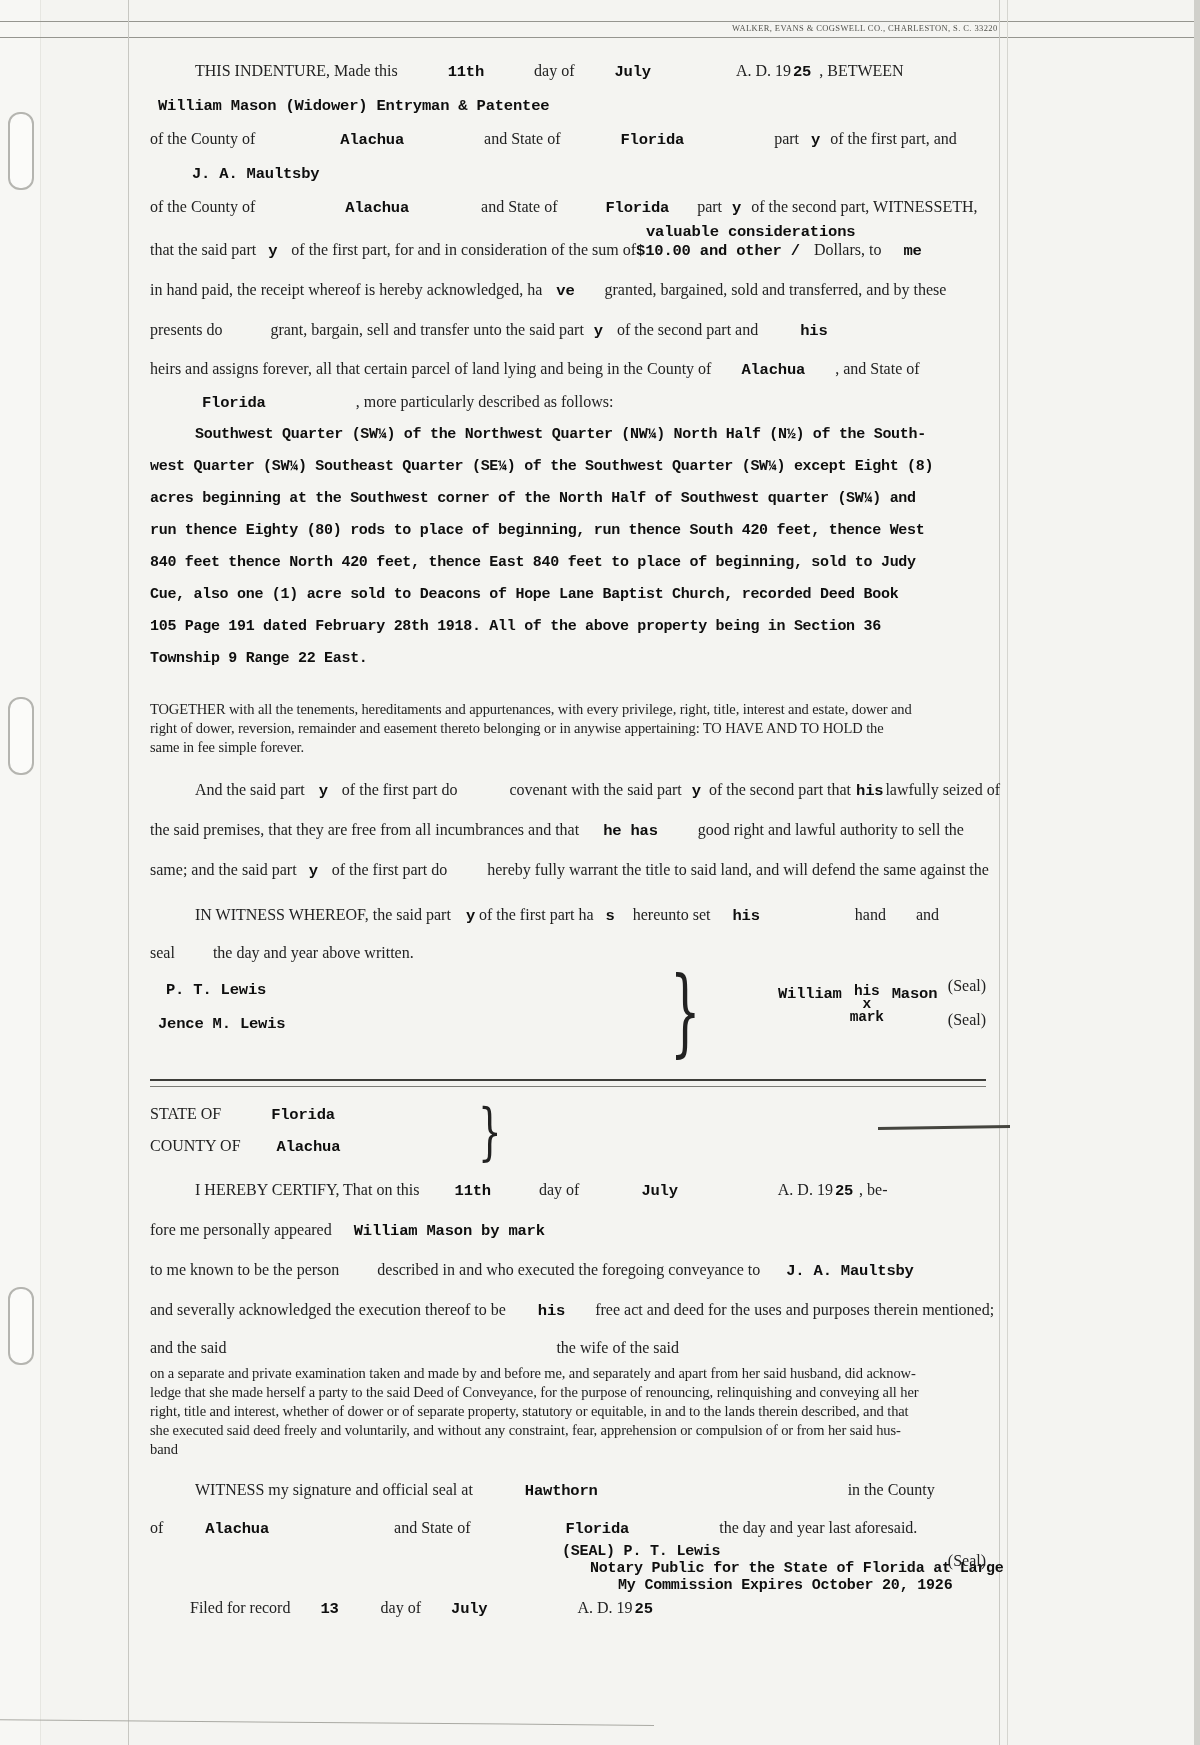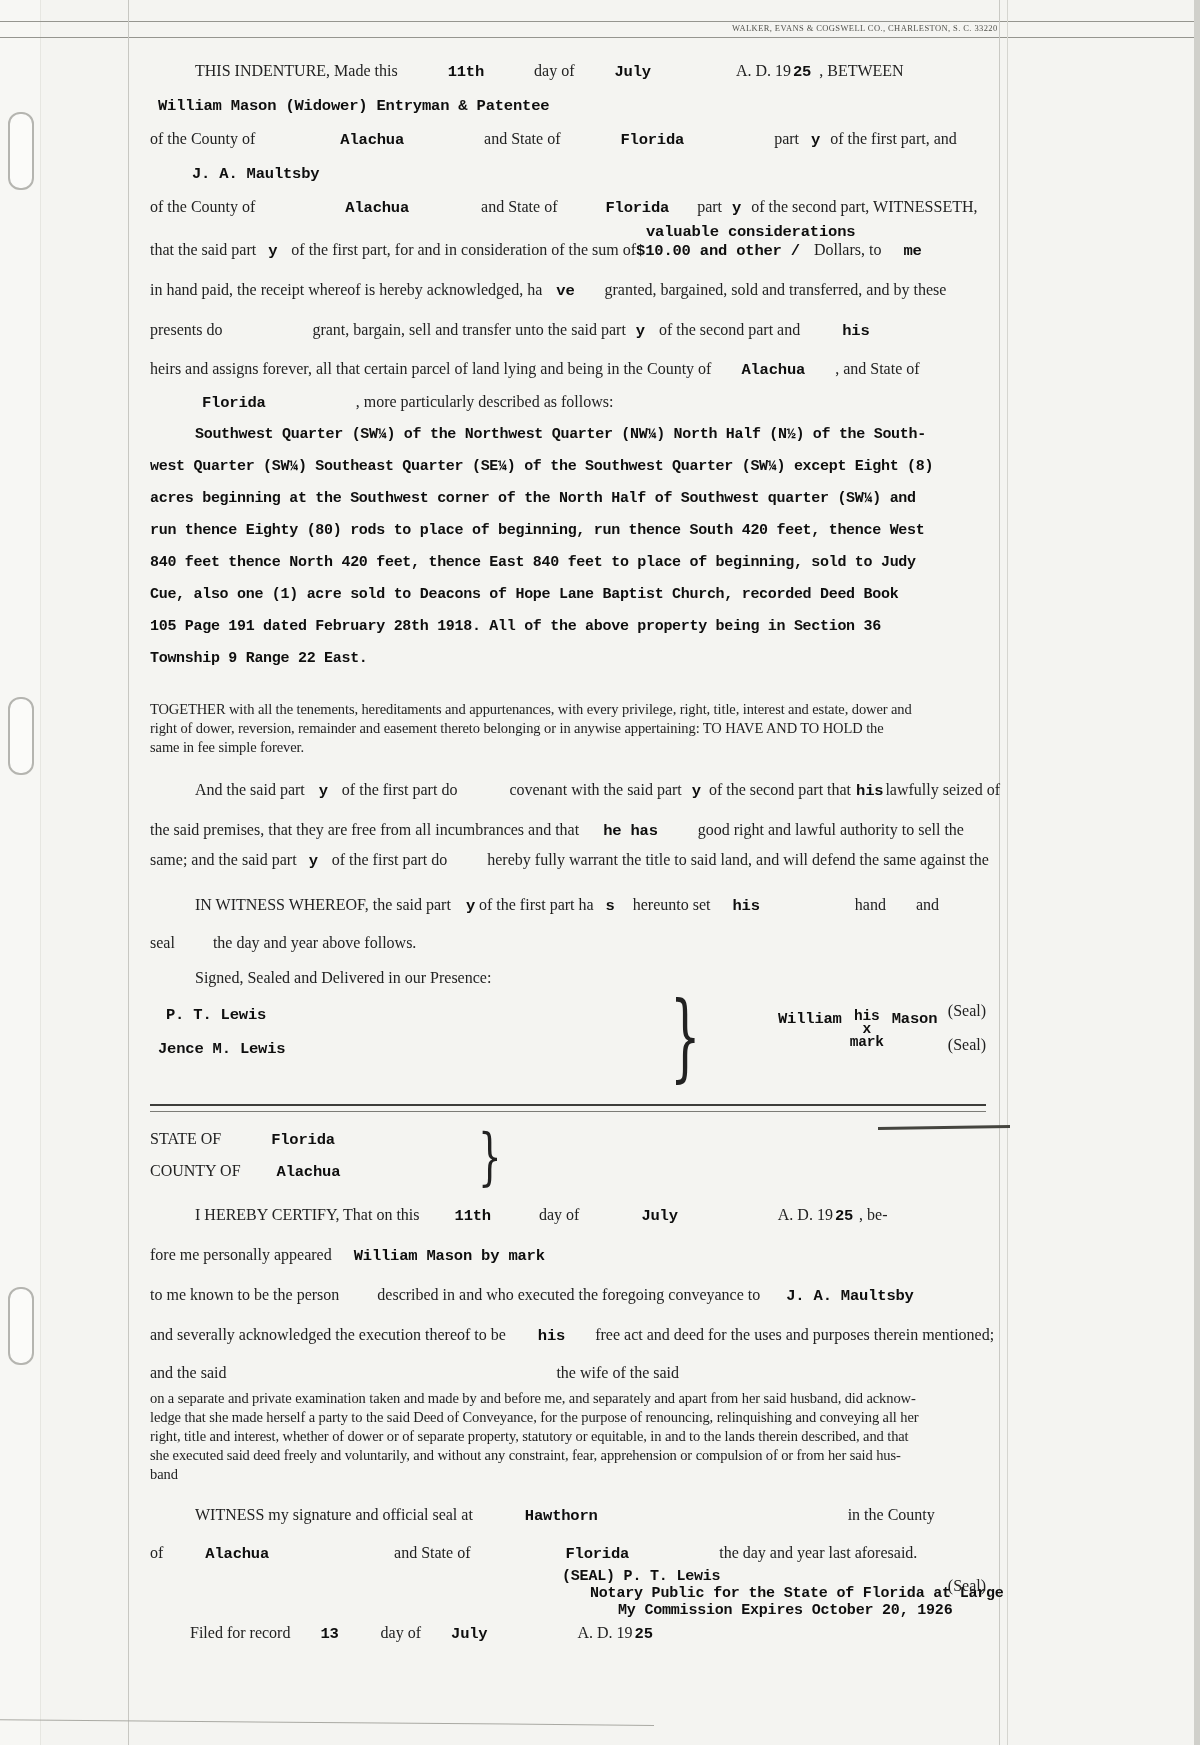--- a/index.html
+++ b/index.html
@@ -77,40 +77,39 @@
 
     <div>
         <div class="row" style="margin-top: 14px; padding-left: 45px;"><span class="printed">THIS INDENTURE, Made this</span><span class="typed" style="margin-left: 50px;">11th</span><span class="printed" style="margin-left: 50px;">day of</span><span class="typed" style="margin-left: 40px;">July</span><span class="printed" style="margin-left: 85px;">A. D. 19</span><span class="typed" style="margin-left: 2px;">25</span><span class="printed" style="margin-left: 8px;">, BETWEEN</span></div>
         <div class="row" style="margin-top: 11px; padding-left: 8px;"><span class="typed">William Mason (Widower) Entryman &amp; Patentee</span></div>
         <div class="row" style="margin-top: 11px;"><span class="printed">of the County of</span><span class="typed" style="margin-left: 85px;">Alachua</span><span class="printed" style="margin-left: 80px;">and State of</span><span class="typed" style="margin-left: 60px;">Florida</span><span class="printed" style="margin-left: 90px;">part</span><span class="typed" style="margin-left: 12px;">y</span><span class="printed" style="margin-left: 10px;">of the first part, and</span></div>
         <div class="row" style="margin-top: 11px; padding-left: 42px;"><span class="typed">J. A. Maultsby</span></div>
         <div class="row" style="margin-top: 11px;"><span class="printed">of the County of</span><span class="typed" style="margin-left: 90px;">Alachua</span><span class="printed" style="margin-left: 72px;">and State of</span><span class="typed" style="margin-left: 48px;">Florida</span><span class="printed" style="margin-left: 28px;">part</span><span class="typed" style="margin-left: 10px;">y</span><span class="printed" style="margin-left: 10px;">of the second part, WITNESSETH,</span></div>
         <div class="row interline" style="margin-top: 5px; padding-left: 496px;"><span class="typed">valuable considerations</span></div>
         <div class="row"><span class="printed">that the said part</span><span class="typed" style="margin-left: 12px;">y</span><span class="printed" style="margin-left: 14px;">of the first part, for and in consideration of the sum of</span><span class="typed">$10.00 and other /</span><span class="printed" style="margin-left: 14px;">Dollars, to</span><span class="typed" style="margin-left: 22px;">me</span></div>
         <div class="row" style="margin-top: 17px;"><span class="printed">in hand paid, the receipt whereof is hereby acknowledged, ha</span><span class="typed" style="margin-left: 14px;">ve</span><span class="printed" style="margin-left: 30px;">granted, bargained, sold and transferred, and by these</span></div>
-        <div class="row" style="margin-top: 17px;"><span class="printed">presents do</span><span class="printed" style="margin-left: 90px;">grant, bargain, sell and transfer unto the said part</span><span class="typed" style="margin-left: 10px;">y</span><span class="printed" style="margin-left: 14px;">of the second part and</span><span class="typed" style="margin-left: 42px;">his</span></div>
+        <div class="row" style="margin-top: 17px;"><span class="printed">presents do</span><span class="printed" style="margin-left: 48px;">grant, bargain, sell and transfer unto the said part</span><span class="typed" style="margin-left: 10px;">y</span><span class="printed" style="margin-left: 14px;">of the second part and</span><span class="typed" style="margin-left: 42px;">his</span></div>
         <div class="row" style="margin-top: 16px;"><span class="printed">heirs and assigns forever, all that certain parcel of land lying and being in the County of</span><span class="typed" style="margin-left: 30px;">Alachua</span><span class="printed" style="margin-left: 30px;">, and State of</span></div>
         <div class="row" style="margin-top: 10px; padding-left: 52px;"><span class="typed">Florida</span><span class="printed" style="margin-left: 90px;">, more particularly described as follows:</span></div>
         <div class="row desc" style="margin-top: 4px; padding-left: 45px;"><span class="typed">Southwest Quarter (SW¼) of the Northwest Quarter (NW¼) North Half (N½) of the South-</span></div>
         <div class="row desc"><span class="typed">west Quarter (SW¼) Southeast Quarter (SE¼) of the Southwest Quarter (SW¼) except Eight (8)</span></div>
         <div class="row desc"><span class="typed">acres beginning at the Southwest corner of the North Half of Southwest quarter (SW¼) and</span></div>
         <div class="row desc"><span class="typed">run thence Eighty (80) rods to place of beginning, run thence South 420 feet, thence West</span></div>
         <div class="row desc"><span class="typed">840 feet thence North 420 feet, thence East 840 feet to place of beginning, sold to Judy</span></div>
         <div class="row desc"><span class="typed">Cue, also one (1) acre sold to Deacons of Hope Lane Baptist Church, recorded Deed Book</span></div>
         <div class="row desc"><span class="typed">105 Page 191 dated February 28th 1918. All of the above property being in Section 36</span></div>
         <div class="row desc"><span class="typed">Township 9 Range 22 East.</span></div>
         <div class="row small" style="margin-top: 26px;"><span class="printed">TOGETHER with all the tenements, hereditaments and appurtenances, with every privilege, right, title, interest and estate, dower and</span></div>
         <div class="row small"><span class="printed">right of dower, reversion, remainder and easement thereto belonging or in anywise appertaining:  TO HAVE AND TO HOLD the</span></div>
         <div class="row small"><span class="printed">same in fee simple forever.</span></div>
         <div class="row" style="margin-top: 22px; padding-left: 45px;"><span class="printed">And the said part</span><span class="typed" style="margin-left: 14px;">y</span><span class="printed" style="margin-left: 14px;">of the first part do</span><span class="printed" style="margin-left: 52px;">covenant with the said part</span><span class="typed" style="margin-left: 10px;">y</span><span class="printed" style="margin-left: 8px;">of the second part that</span><span class="typed" style="margin-left: 5px;">his</span><span class="printed" style="margin-left: 2px;">lawfully seized of</span></div>
         <div class="row" style="margin-top: 17px;"><span class="printed">the said premises, that they are free from all incumbrances and that</span><span class="typed" style="margin-left: 24px;">he has</span><span class="printed" style="margin-left: 40px;">good right and lawful authority to sell the</span></div>
-        <div class="row" style="margin-top: 7px;"><span class="printed">same; and the said part</span><span class="typed" style="margin-left: 12px;">y</span><span class="printed" style="margin-left: 14px;">of the first part do</span><span class="printed" style="margin-left: 40px;">hereby fully warrant the title to said land, and will defend the same against the</span></div>
+        <div class="row" style="margin-top: 17px;"><span class="printed">same; and the said part</span><span class="typed" style="margin-left: 12px;">y</span><span class="printed" style="margin-left: 14px;">of the first part do</span><span class="printed" style="margin-left: 40px;">hereby fully warrant the title to said land, and will defend the same against the</span></div>
         <div class="row" style="margin-top: 22px; padding-left: 45px;"><span class="printed">IN WITNESS WHEREOF, the said part</span><span class="typed" style="margin-left: 15px;">y</span><span class="printed" style="margin-left: 4px;">of the first part ha</span><span class="typed" style="margin-left: 12px;">s</span><span class="printed" style="margin-left: 18px;">hereunto set</span><span class="typed" style="margin-left: 22px;">his</span><span class="printed" style="margin-left: 95px;">hand</span><span class="printed" style="margin-left: 30px;">and</span></div>
-        <div class="row" style="margin-top: 15px;"><span class="printed">seal</span><span class="printed" style="margin-left: 38px;">the day and year above follows.</span></div>
-        <div class="row" style="margin-top: 14px; padding-left: 45px;"><span class="printed">Signed, Sealed and Delivered in our Presence:</span></div>
+        <div class="row" style="margin-top: 15px;"><span class="printed">seal</span><span class="printed" style="margin-left: 38px;">the day and year above written.</span></div>
       </div>
 
     <div class="wit-block">
       <span class="typed wit-name1">P. T. Lewis</span>
       <span class="typed wit-name2">Jence M. Lewis</span>
       <span class="brace brace-big">}</span>
       <span class="grantor">
         <span class="typed">William</span>
         <span class="hxm">
           <span class="typed">his</span>

